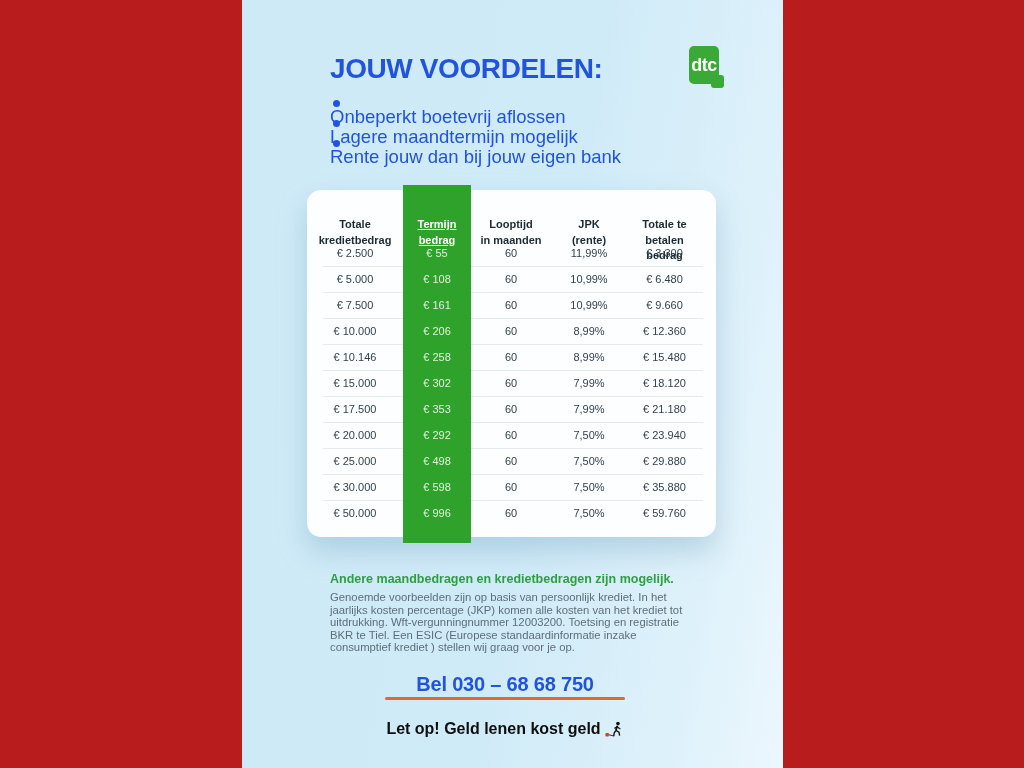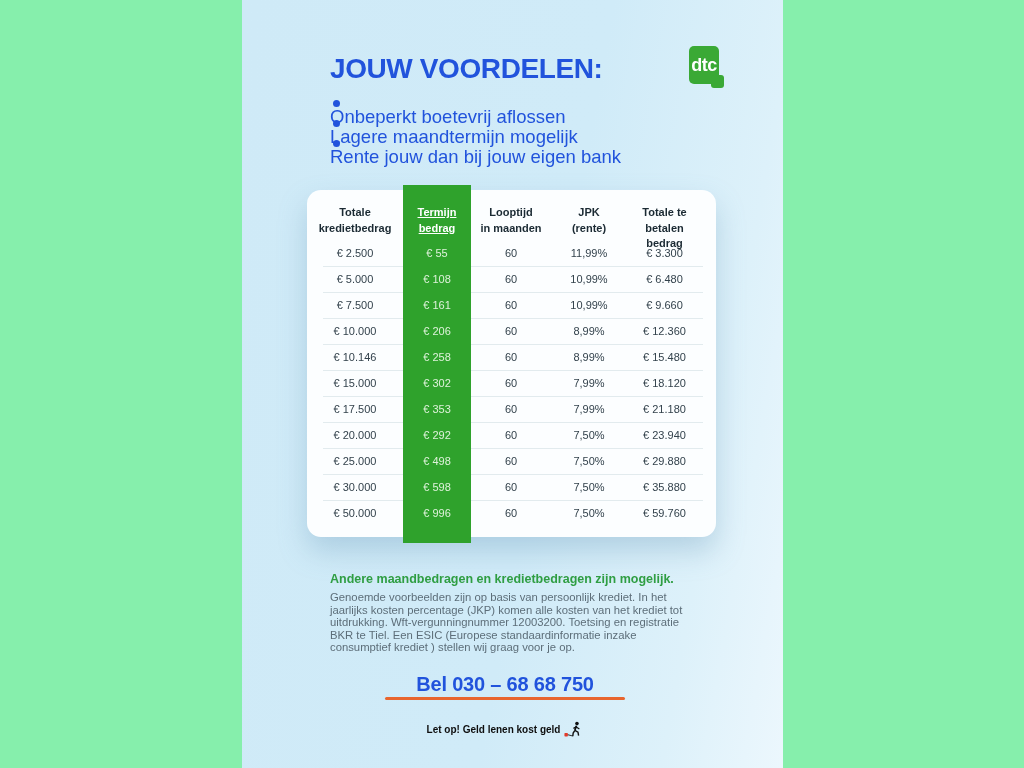--- a/index.html
+++ b/index.html
@@ -1,18 +1,18 @@
 <!DOCTYPE html>
 <html><head>
 <meta charset="utf-8">
 <style>
   * { margin:0; padding:0; box-sizing:border-box; }
   html,body { width:1024px; height:768px; }
   body { font-family:"Liberation Sans", sans-serif; background:#ffffff; }
-  .page { position:relative; width:1024px; height:768px; background:#86efac; overflow:hidden; }
+  .page { position:relative; width:1024px; height:768px; background:#b91c1c; overflow:hidden; }
 
   
   .flyer {
     position:absolute; left:242px; top:0; width:541px; height:768px;
     background:linear-gradient(100deg,#cfeaf7 0%, #d0ebf8 55%, #ddf1fa 82%, #ecf7fd 100%);
   }
 
   .title {
     position:absolute; left:88px; top:53px;
     font-size:28px; line-height:31px; font-weight:800; letter-spacing:-0.4px;
@@ -41,21 +41,21 @@
   
   .card {
     position:absolute; left:65px; top:190px; width:409px; height:347px;
     background:#fcfeff; border-radius:14px;
     box-shadow:0 14px 28px rgba(110,155,185,0.35);
   }
   .green-col {
     position:absolute; left:96px; top:-5px; width:68px; height:358px;
     background:#2fa22c; z-index:2;
   }
-  .thead { position:absolute; left:0; top:4px; width:409px; height:50px; display:flex; }
+  .thead { position:absolute; left:0; top:16px; width:409px; height:50px; display:flex; }
   .thead .cell {
     display:flex; align-items:flex-start; justify-content:center; text-align:center;
     padding-top:11px; font-size:11px; line-height:15.5px; font-weight:700; color:#1b2a33;
     white-space:pre-line; position:relative; z-index:3;
   }
   .tbody { position:absolute; left:0; top:50px; width:409px; }
   .trow { position:relative; height:26px; display:flex; }
   .trow + .trow::before {
     content:""; position:absolute; left:16px; right:13px; top:0; height:1px;
     background:#e2ebee; z-index:1;
@@ -84,21 +84,21 @@
   }
   .phone-underline {
     position:absolute; left:143px; top:697px; width:240px; height:3px;
     background:#e8652e; border-radius:2px;
   }
 
   .warning-wrap {
     position:absolute; left:63px; top:719px; width:400px;
     display:flex; align-items:center; justify-content:center; gap:4px;
   }
-  .warning-text { font-size:10px; font-weight:700; color:#0e0e0e; white-space:nowrap; }
+  .warning-text { font-size:16px; font-weight:700; color:#0e0e0e; white-space:nowrap; }
   .runner-icon { width:19px; height:18px; margin-top:2px; }
 </style>
 </head>
 <body>
 
 <div class="page">
   <div class="flyer">
 
     <h1 class="title">JOUW VOORDELEN:</h1>
 

